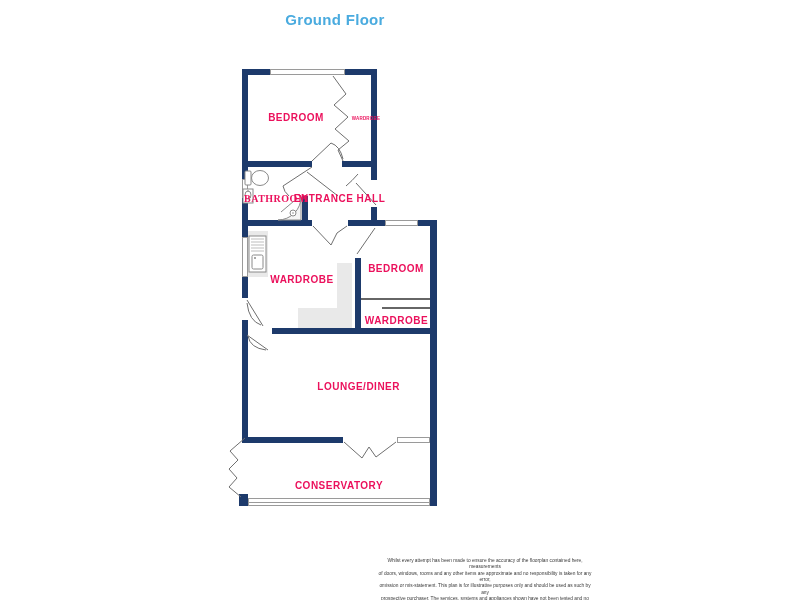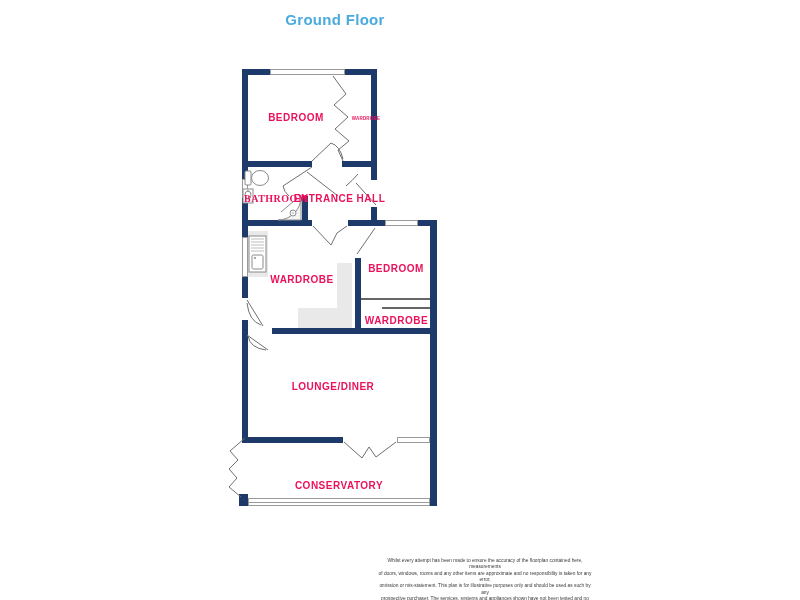--- a/index.html
+++ b/index.html
@@ -130,21 +130,21 @@
     </g>
   </svg>
 
   <div class="room-label" style="left:246px;top:112px;width:100px;">BEDROOM</div>
   <div class="room-label tiny" style="left:342px;top:116px;width:48px;">WARDROBE</div>
   <div class="room-label" style="left:244px;top:193px;width:63px;font-family:Liberation Serif, serif;">BATHROOM</div>
   <div class="room-label" style="left:288px;top:193px;width:103px;">ENTRANCE HALL</div>
   <div class="room-label" style="left:262px;top:274px;width:80px;">WARDROBE</div>
   <div class="room-label" style="left:346px;top:263px;width:100px;">BEDROOM</div>
   <div class="room-label" style="left:346px;top:315px;width:101px;">WARDROBE</div>
-  <div class="room-label" style="left:273px;top:381px;width:120px;">LOUNGE/DINER</div>
+  <div class="room-label" style="left:280px;top:381px;width:120px;text-align:right;">LOUNGE/DINER</div>
   <div class="room-label" style="left:279px;top:480px;width:120px;">CONSERVATORY</div>
 
   <div class="disclaimer">
     <span>Whilst every attempt has been made to ensure the accuracy of the floorplan contained here, measurements</span>
     <span>of doors, windows, rooms and any other items are approximate and no responsibility is taken for any error,</span>
     <span>omission or mis-statement. This plan is for illustrative purposes only and should be used as such by any</span>
     <span>prospective purchaser. The services, systems and appliances shown have not been tested and no guarantee</span>
 
   </div>
 

